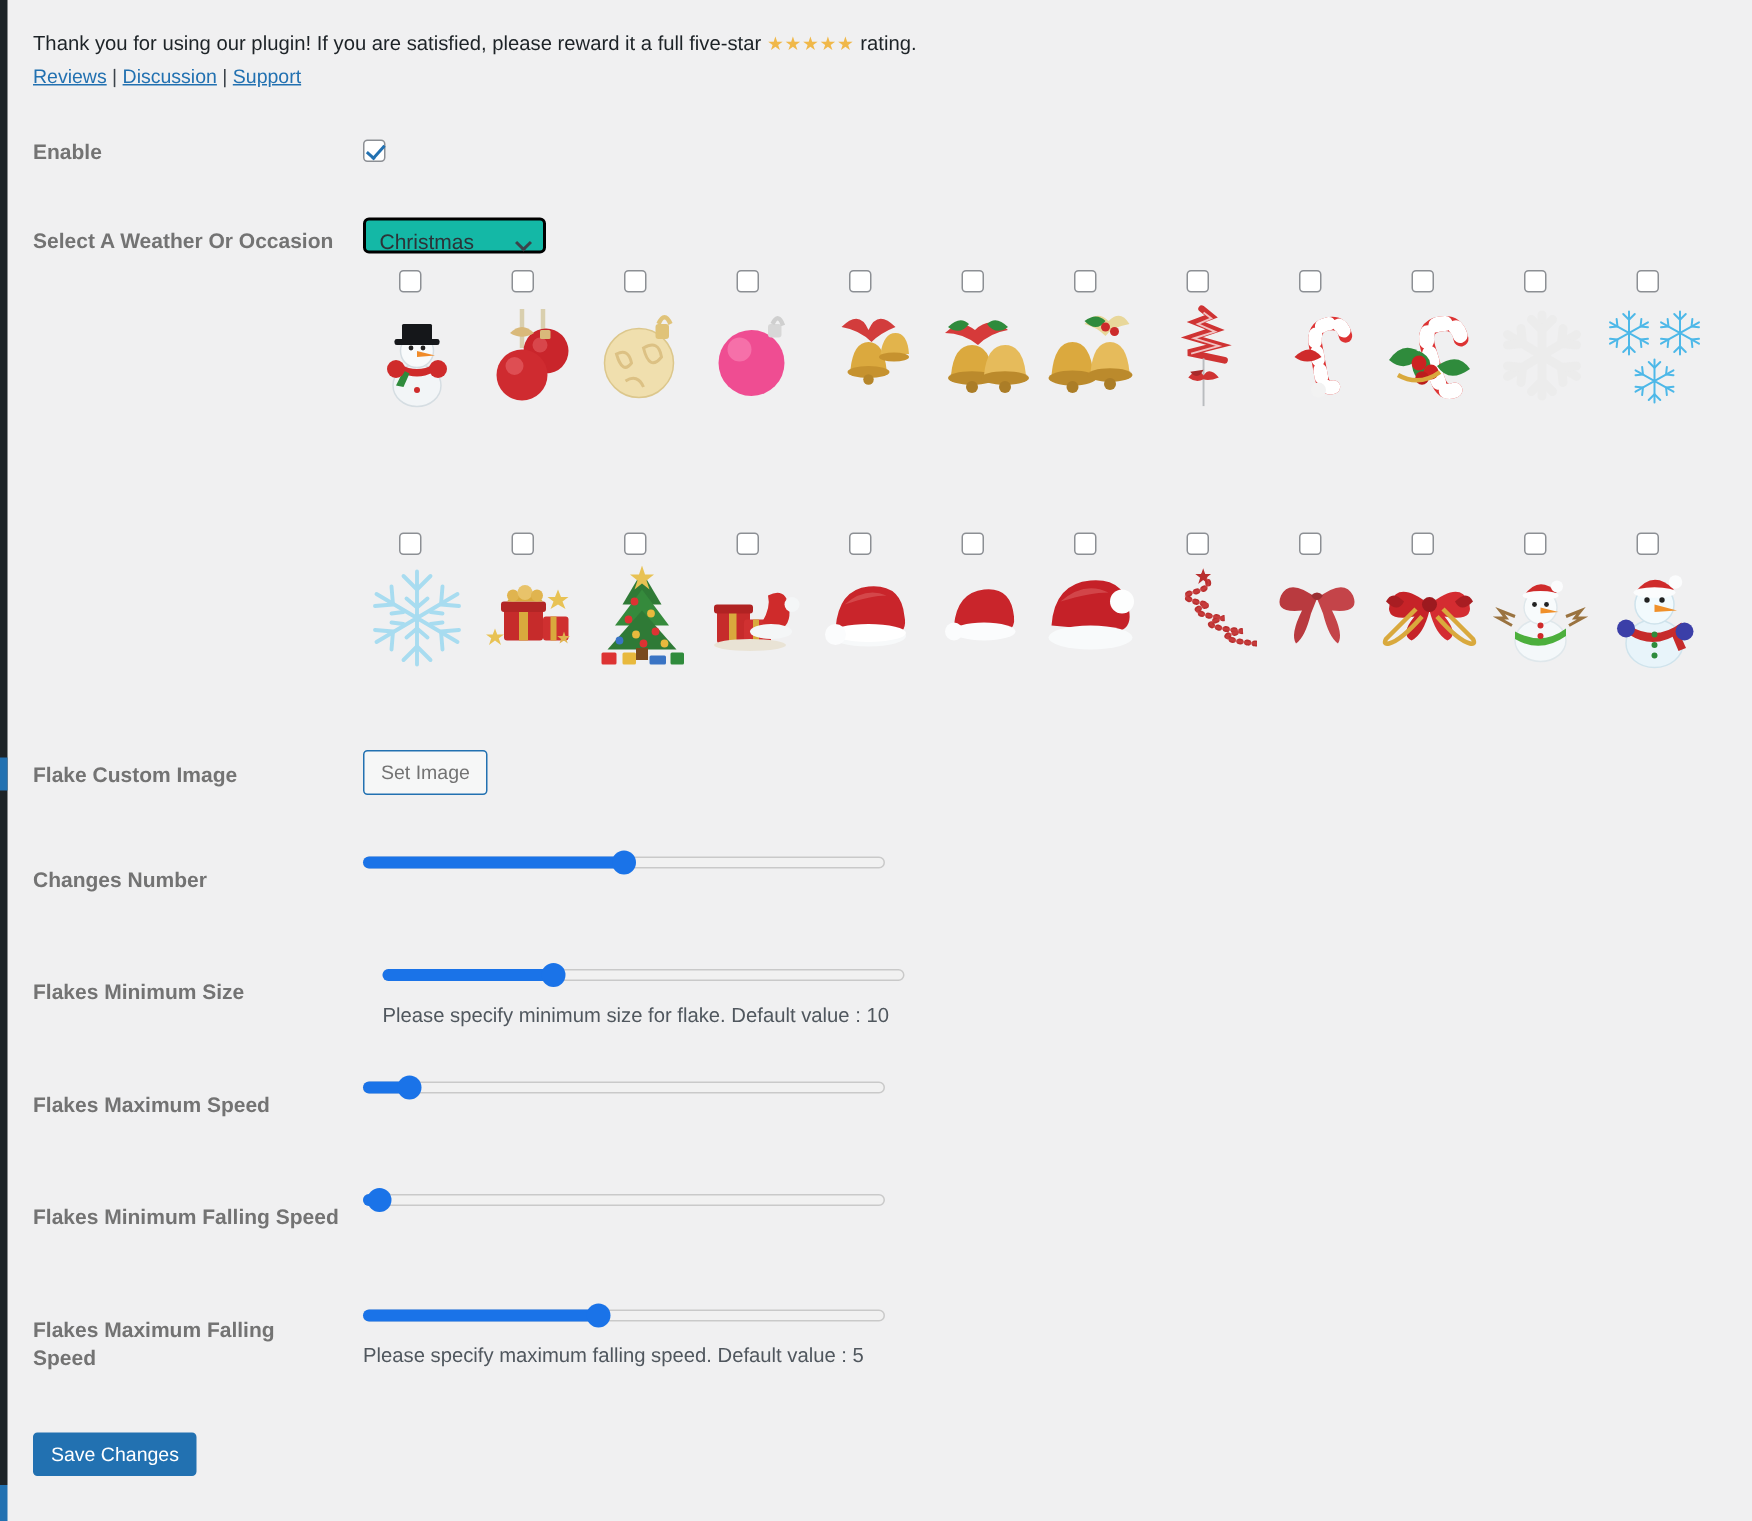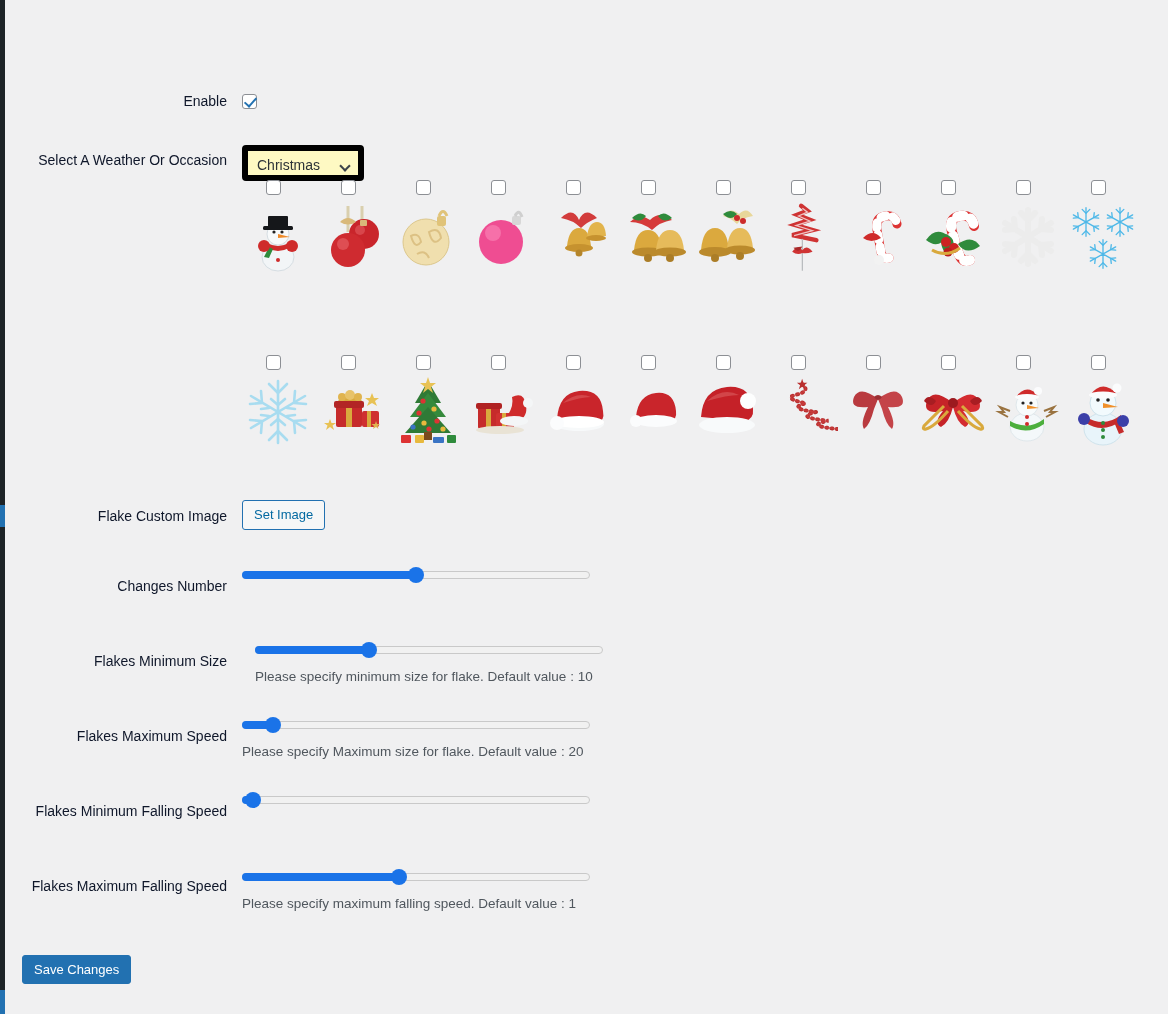--- a/index.html
+++ b/index.html
@@ -41,24 +41,23 @@
   .notice-links { margin-top: 1px; font-size: 13px; }
   .notice-links a {
     color: #2271b1; text-decoration: underline; cursor: pointer;
   }
   .notice-links .sep { color: #3c434a; text-decoration: none; }
 
   
   .row { position: absolute; }
   .row-label {
     position: absolute;
-    font-size: 14px; font-weight: normal; color: #0f172a;
+    font-size: 14px; font-weight: bold; color: #737373;
     line-height: 1.35;
     width: 205px;
-    text-align: right;
   }
   .row-field { position: absolute; left: 242px; }
 
   
   .cb {
     width: 15px; height: 15px;
     border: 1px solid #8c8f94;
     border-radius: 3px;
     background: #fff;
     display: inline-block;
@@ -71,24 +70,24 @@
     position: absolute;
     left: 4px; top: 0px;
     width: 5px; height: 10px;
     border: solid #2271b1;
     border-width: 0 2px 2px 0;
     transform: rotate(42deg);
   }
 
   
   .select {
-    width: 122px; height: 36px;
-    border: 6px solid #000000;
+    width: 122px; height: 24px;
+    border: 2px solid #000000;
     border-radius: 4px;
-    background: #fef9c3;
+    background: #14b8a6;
     font-size: 14px;
     color: #2c3338;
     padding: 0 26px 0 9px;
     line-height: 29px;
     position: relative;
     cursor: pointer;
   }
   .select .chev {
     position: absolute; right: 9px; top: 11px;
     width: 8px; height: 8px;
@@ -121,21 +120,21 @@
   .flake-img svg { display: block; }
 
   
   .btn-secondary {
     display: inline-block;
     height: 30px; line-height: 28px;
     padding: 0 11px;
     border: 1px solid #2271b1;
     border-radius: 3px;
     background: #f6f7f7;
-    color: #0369a1;
+    color: #737373;
     font-size: 13px;
     cursor: pointer;
   }
 
   
   .slider {
     position: relative;
     width: 348px; height: 20px;
     cursor: pointer;
   }
@@ -180,20 +179,28 @@
 </style>
 </head>
 <body>
 
 <div id="page">
 
   <div class="admin-rail"></div>
   <div class="admin-rail-active"></div>
   <div class="admin-rail-bottom"></div>
 
+  <div class="notice">
+    <div>
+      <span>Thank you for using our plugin! If you are satisfied, please reward it a full five-star </span><span class="stars">★★★★★</span><span> rating.</span>
+    </div>
+    <div class="notice-links">
+      <a>Reviews</a><span class="sep"> | </span><a>Discussion</a><span class="sep"> | </span><a>Support</a>
+    </div>
+  </div>
 
   <div class="row" style="left:0;top:92px;width:1168px;">
     <div class="row-label" style="left:22px;top:0;">Enable</div>
     <div class="row-field" style="top:0;">
       <span class="cb checked"></span>
     </div>
   </div>
 
   <div class="row" style="left:0;top:145px;width:1168px;">
     <div class="row-label" style="left:22px;top:6px;">Select A Weather Or Occasion</div>
@@ -607,41 +614,40 @@
         </div>
       </div>
       <div class="row" style="left: 0px; top: 715px; width: 1168px;">
         <div class="row-label" style="left:22px;top:12px;">Flakes Maximum Speed</div>
         <div class="row-field" style="top:0;">
           <div class="slider">
             <div class="track"></div>
             <div class="fill" style="width:31.240000000000002px;"></div>
             <div class="thumb" style="left:31.240000000000002px;"></div>
           </div>
-          <div class="slider-help">Please specify Maximum size for flake. Default value : 20</div>
         </div>
       </div>
       <div class="row" style="left: 0px; top: 790px; width: 1168px;">
         <div class="row-label" style="left:22px;top:12px;">Flakes Minimum Falling Speed</div>
         <div class="row-field" style="top:0;">
           <div class="slider">
             <div class="track"></div>
             <div class="fill" style="width:11.32px;"></div>
             <div class="thumb" style="left:11.32px;"></div>
           </div>
         </div>
       </div>
       <div class="row" style="left: 0px; top: 867px; width: 1168px;">
         <div class="row-label" style="left:22px;top:10px;">Flakes Maximum Falling Speed</div>
         <div class="row-field" style="top:0;">
           <div class="slider">
             <div class="track"></div>
             <div class="fill" style="width:157.4px;"></div>
             <div class="thumb" style="left:157.4px;"></div>
           </div>
-          <div class="slider-help">Please specify maximum falling speed. Default value : 1</div>
+          <div class="slider-help">Please specify maximum falling speed. Default value : 5</div>
         </div>
       </div>
     </div>
 
   <button class="btn-primary">Save Changes</button>
 
 </div>
 
 </body></html>

